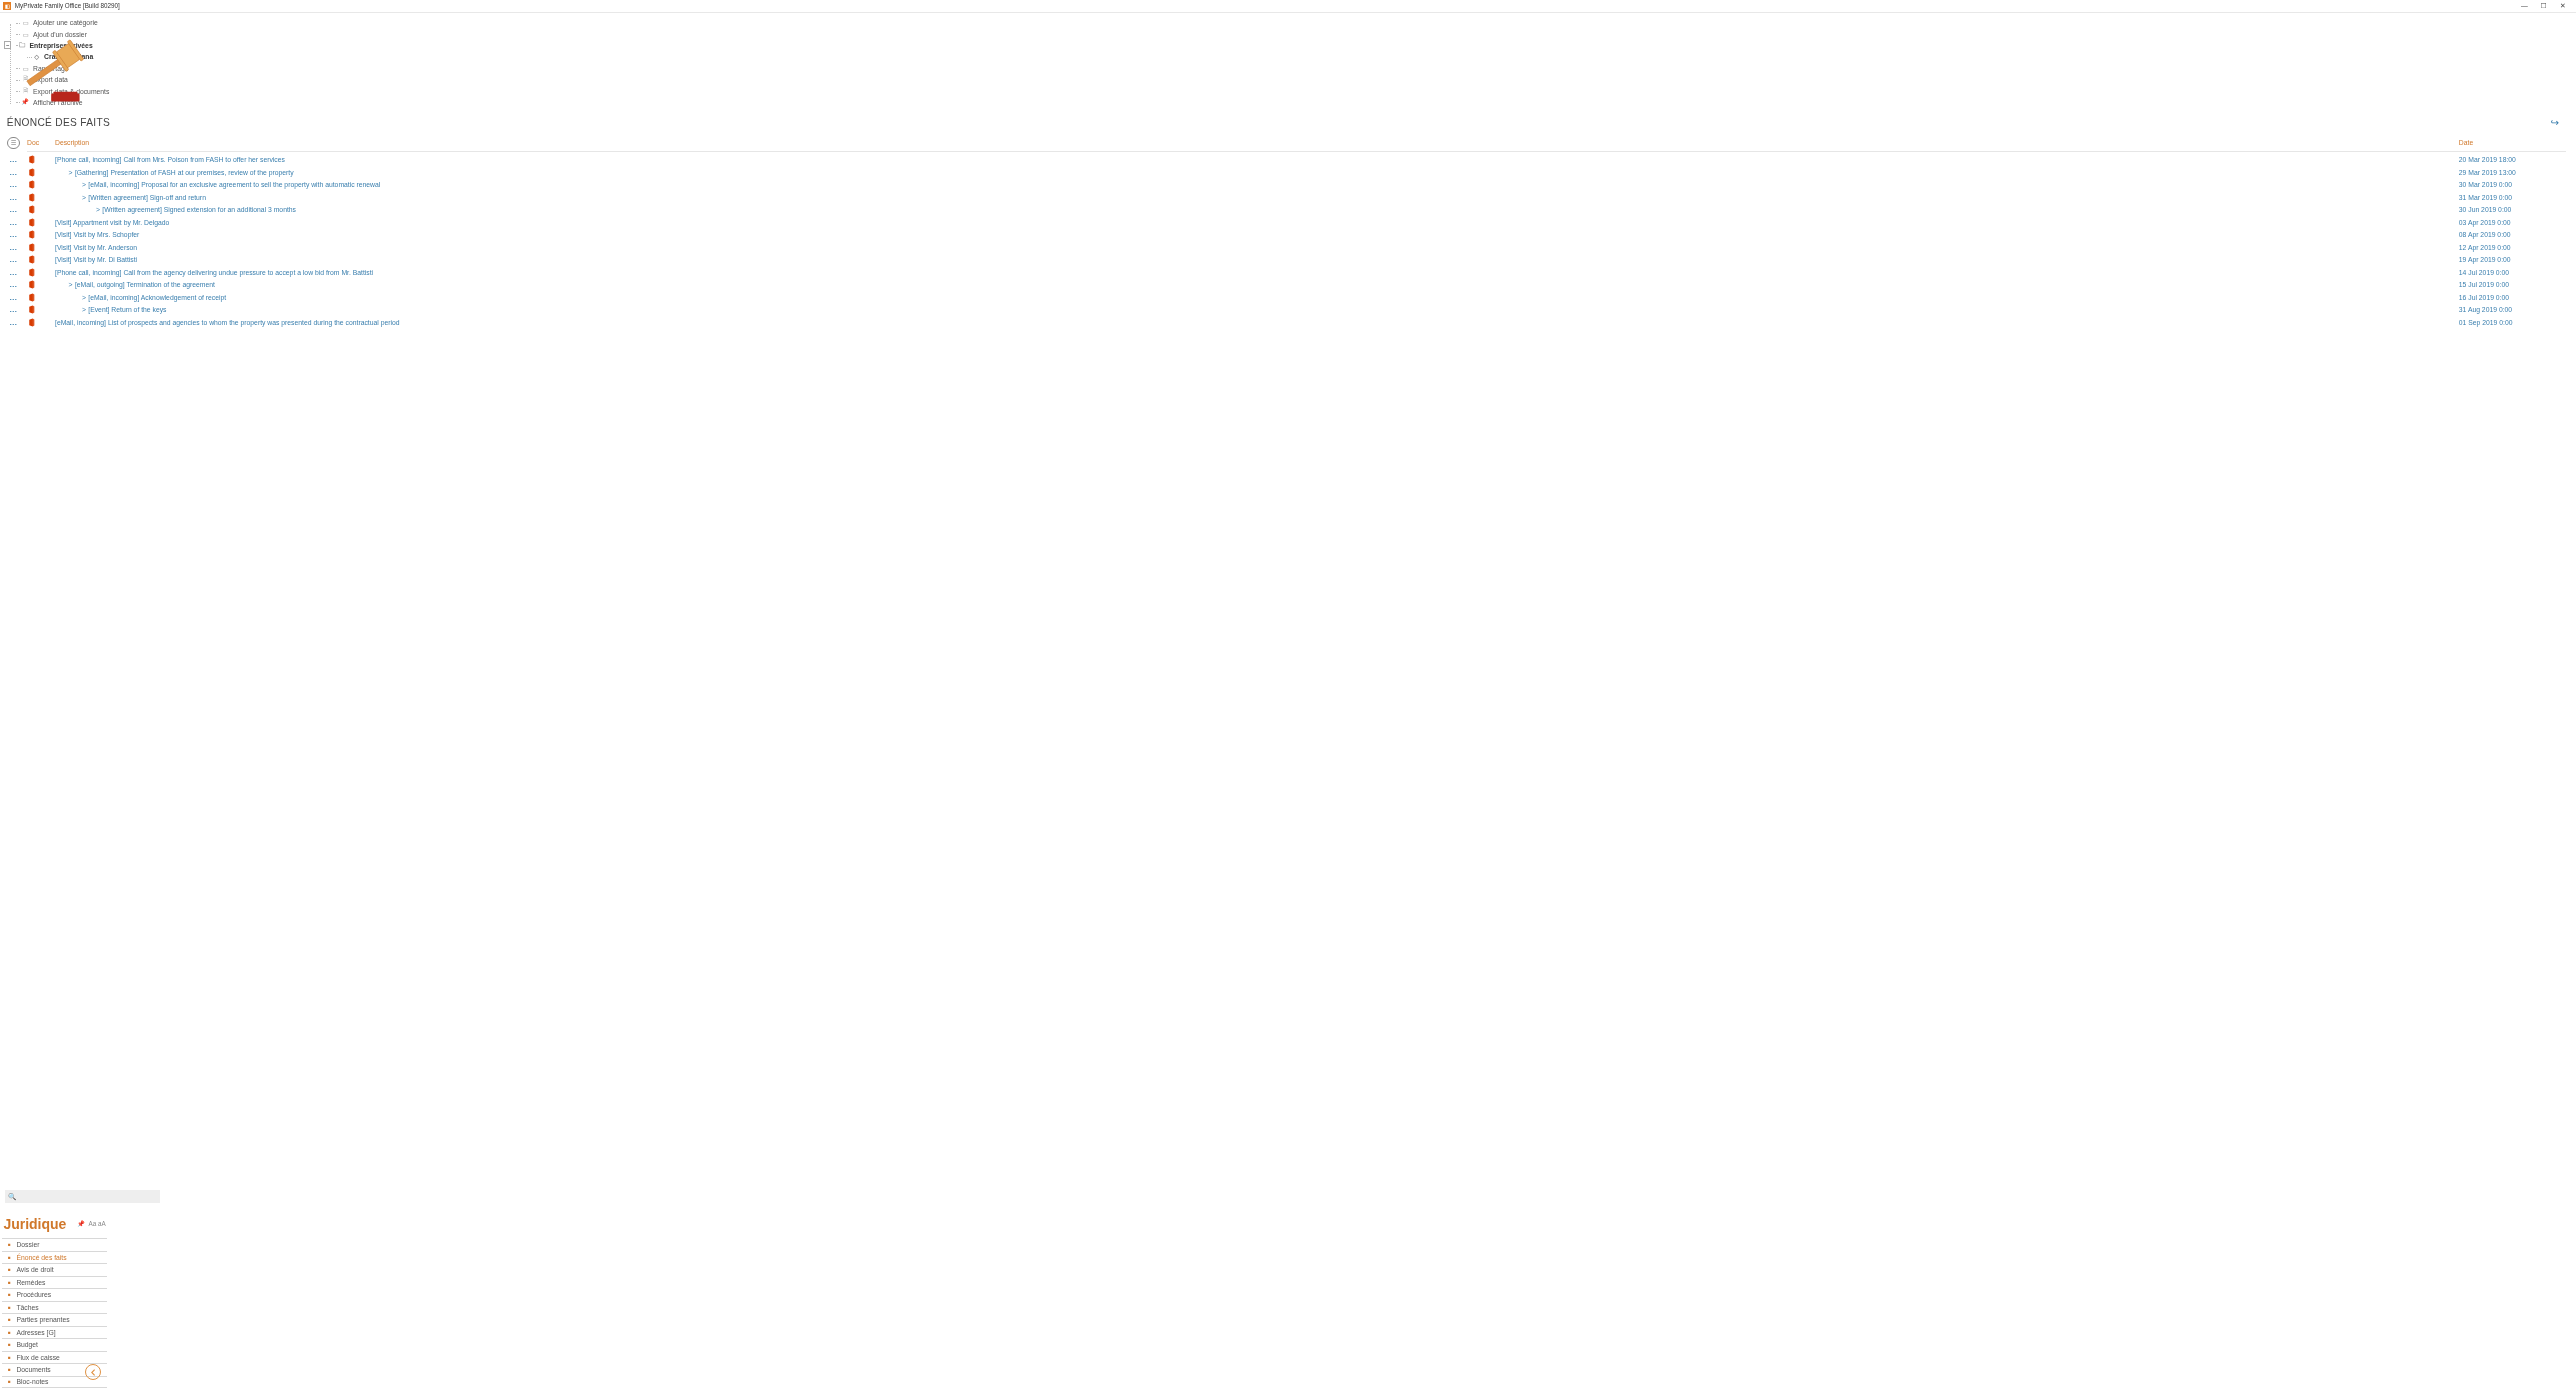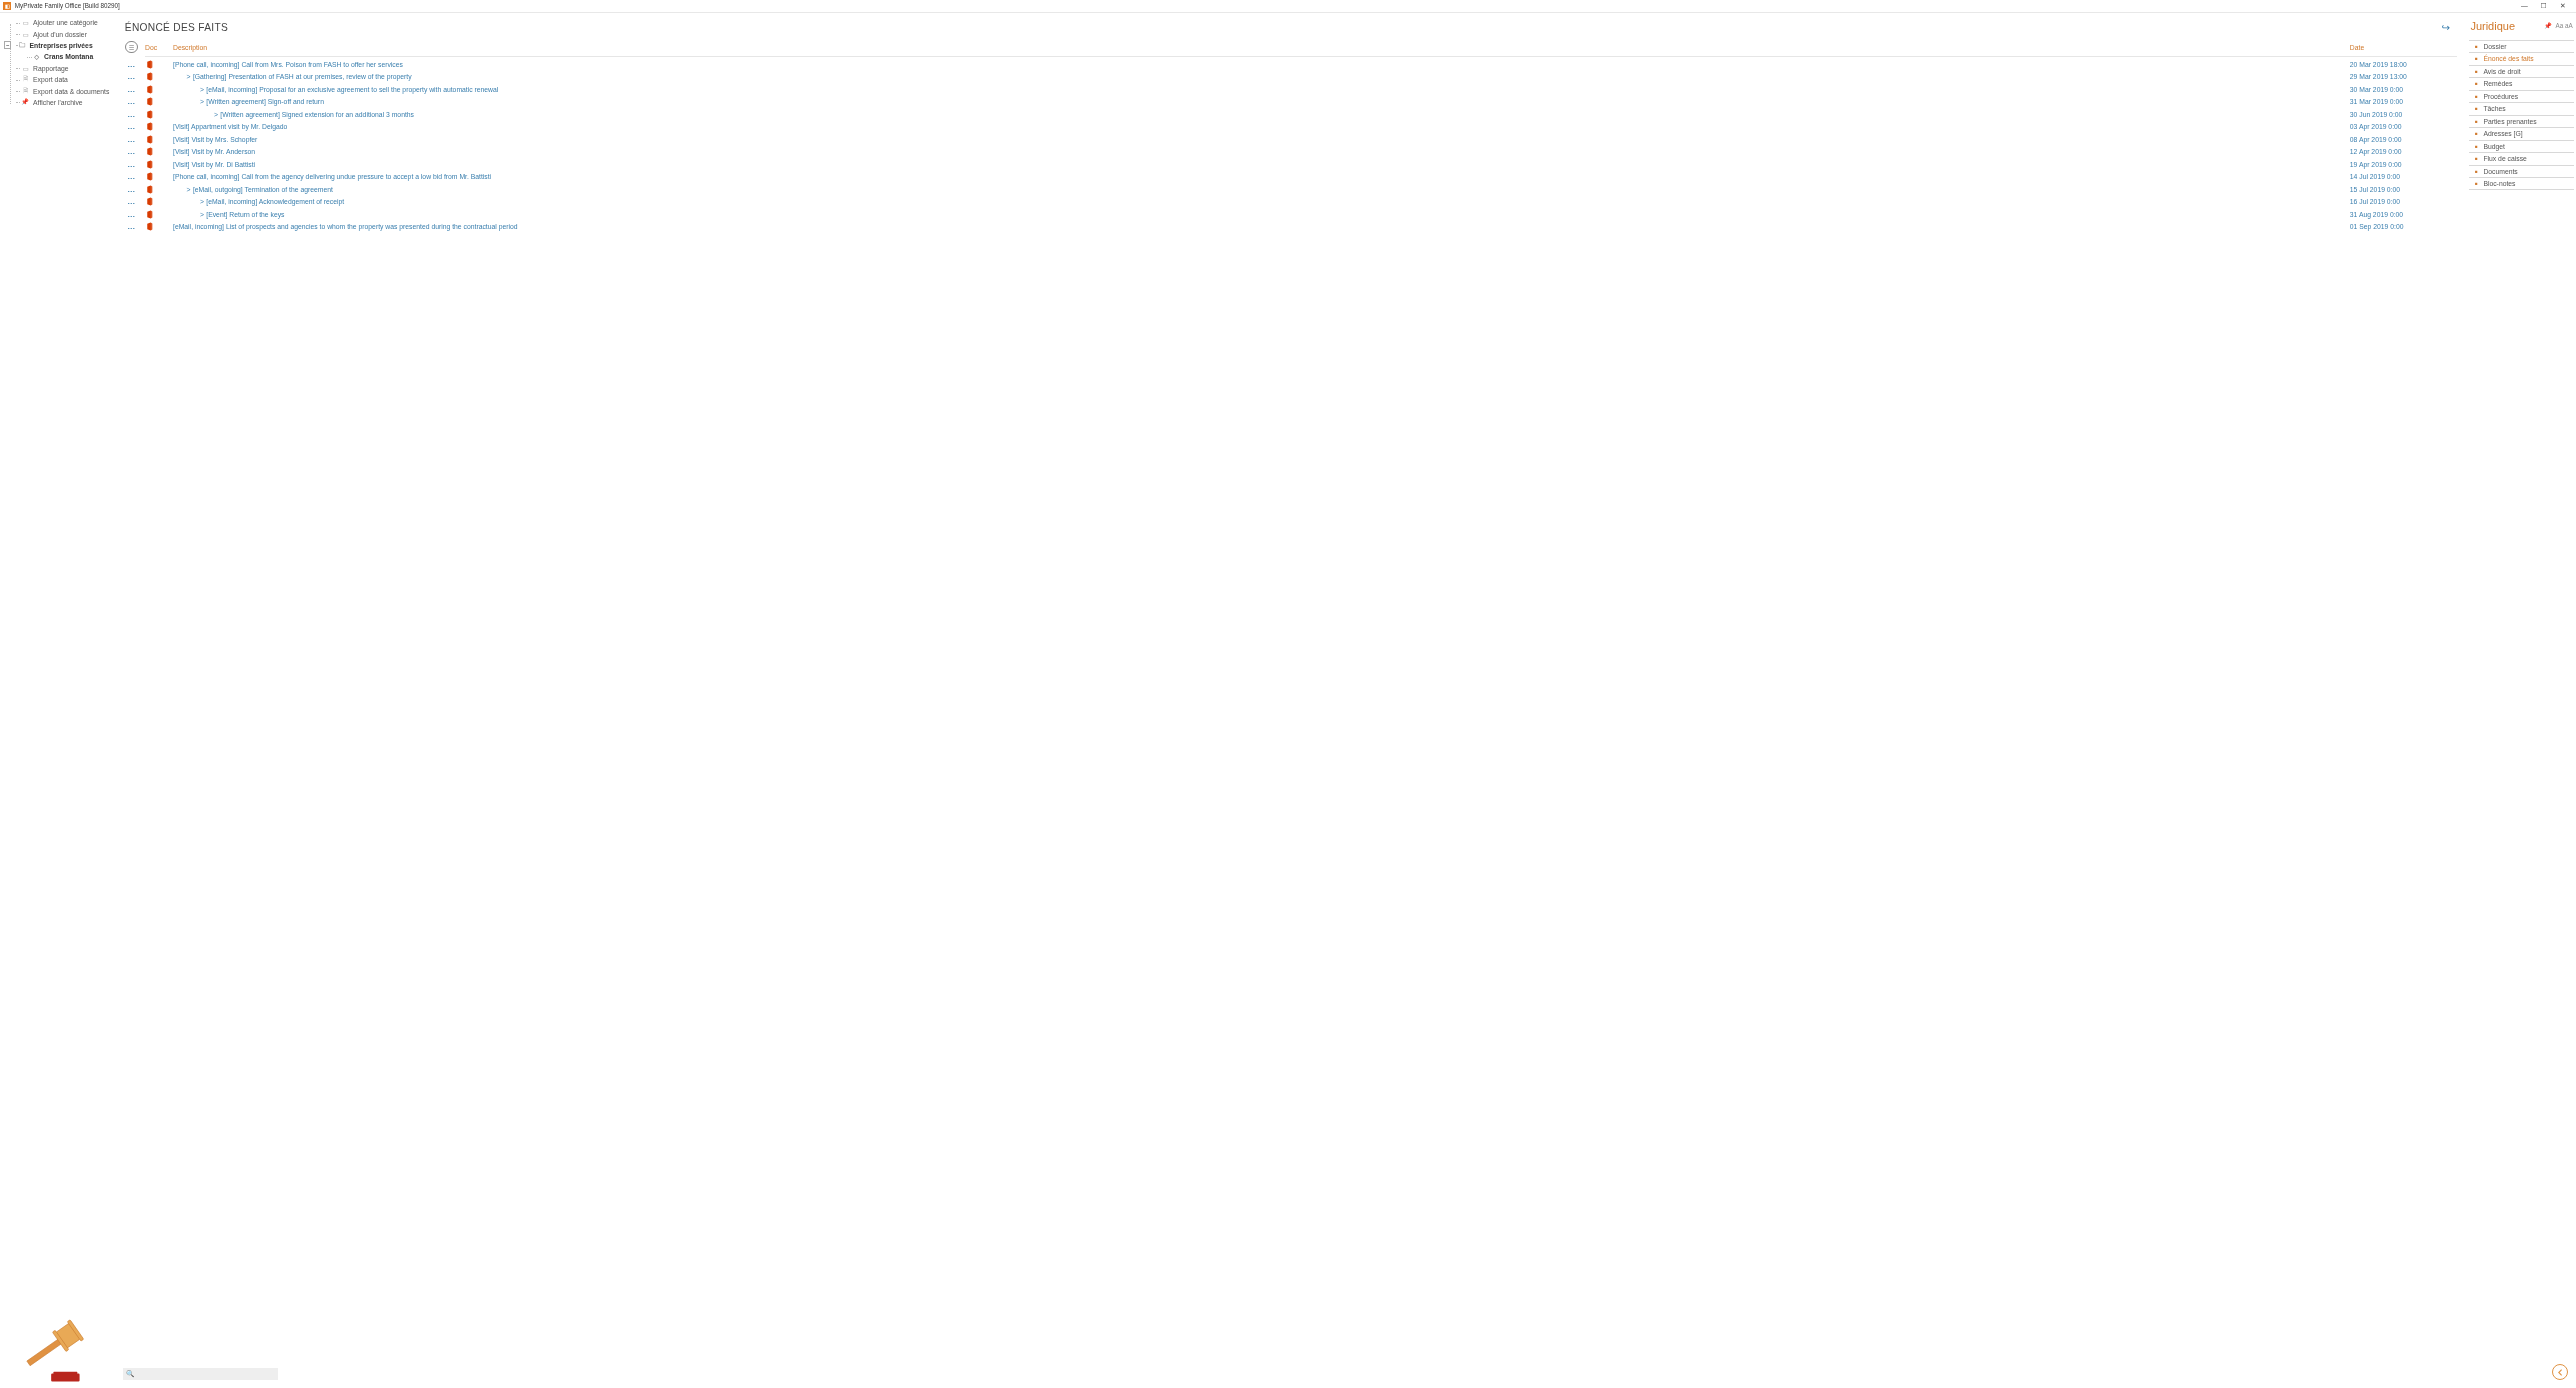--- a/index.html
+++ b/index.html
@@ -28,20 +28,21 @@
 .titlebar-spacer { flex: 1; }
 .win-btn {
   width: 19.3px; height: 12.5px;
   display: inline-flex; align-items: center; justify-content: center;
   font-size: 6.8px; color: #444; cursor: pointer;
 }
 
 .app {
   display: flex;
   height: calc(100vh - 12.5px);
+  flex-direction: column;
 }
 
 
 .sidebar {
   width: 118px;
   border-right: 0;
   padding-top: 4.5px;
   position: relative;
   display: flex;
   flex-direction: column;
@@ -192,22 +193,23 @@
   padding: 4.5px 2.3px 0 2.3px;
   position: relative;
 }
 .right-header {
   display: flex; align-items: center;
   height: 17px;
   padding: 0 1.1px;
 }
 .right-title {
   color: #d0782b;
-  font-size: 11px;
+  font-size: 14px;
   flex: 1;
+  font-weight: bold;
 }
 .pin-icon, .aa-icon { color: #888; font-size: 6.3px; cursor: pointer; margin-left: 3.4px; }
 
 .cat-list { margin-top: 5.7px; }
 .cat-item {
   height: 12.5px;
   border-top: 0.6px solid #d8d8d8;
   display: flex; align-items: center;
   padding-left: 5.7px;
   cursor: pointer;

